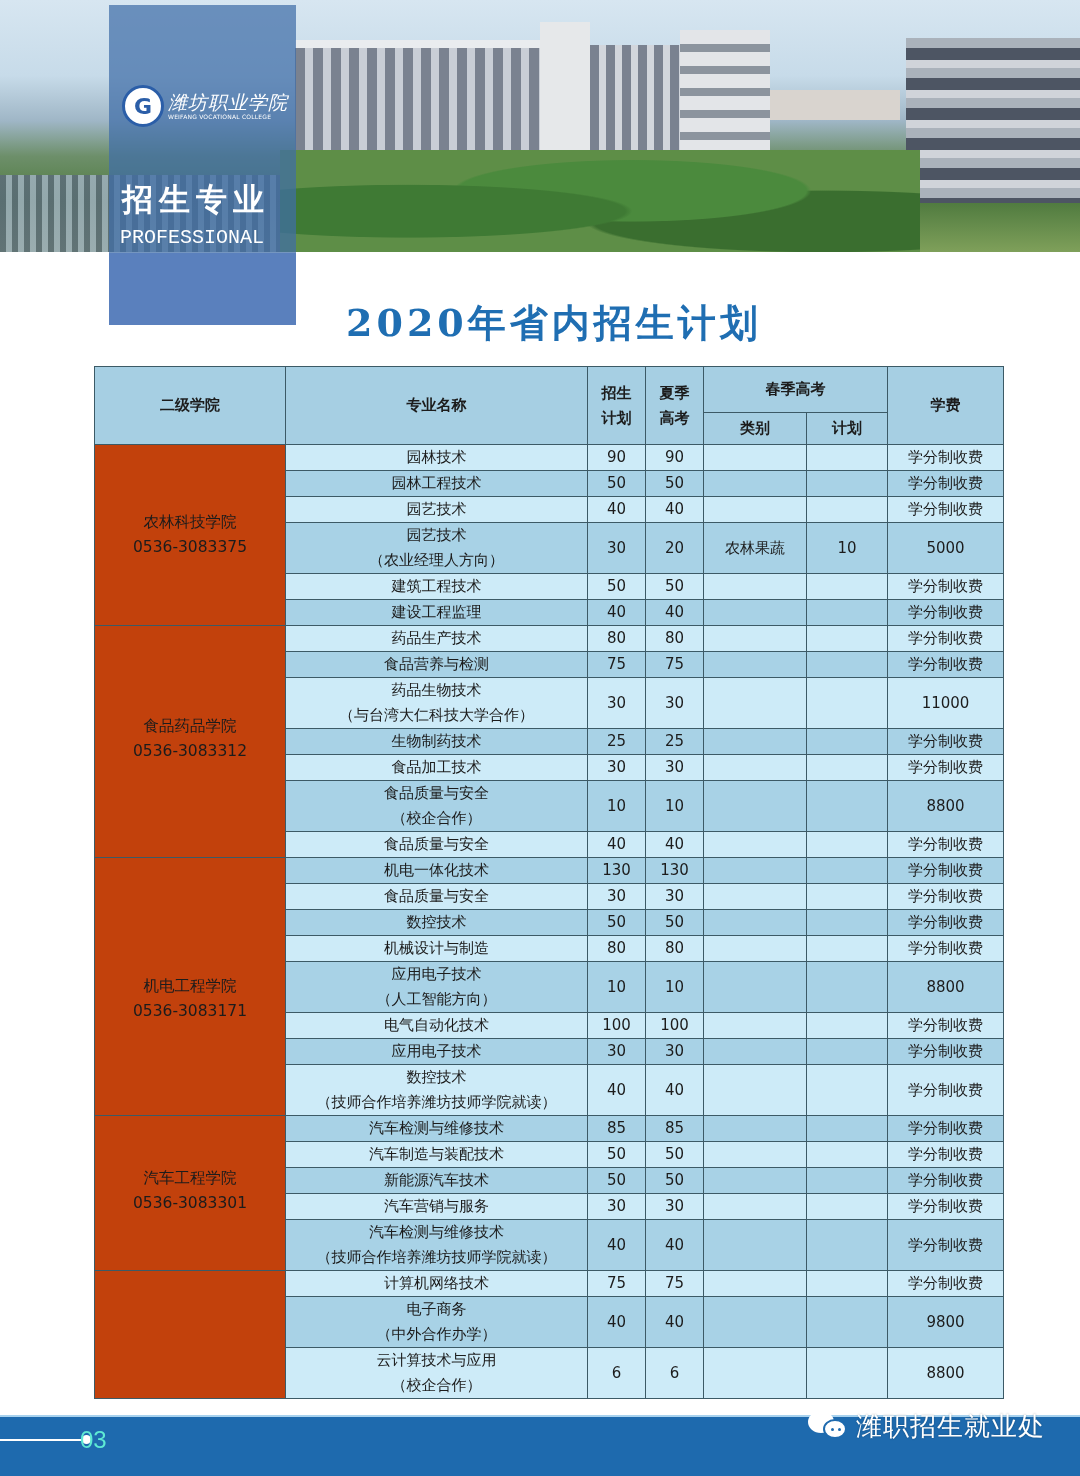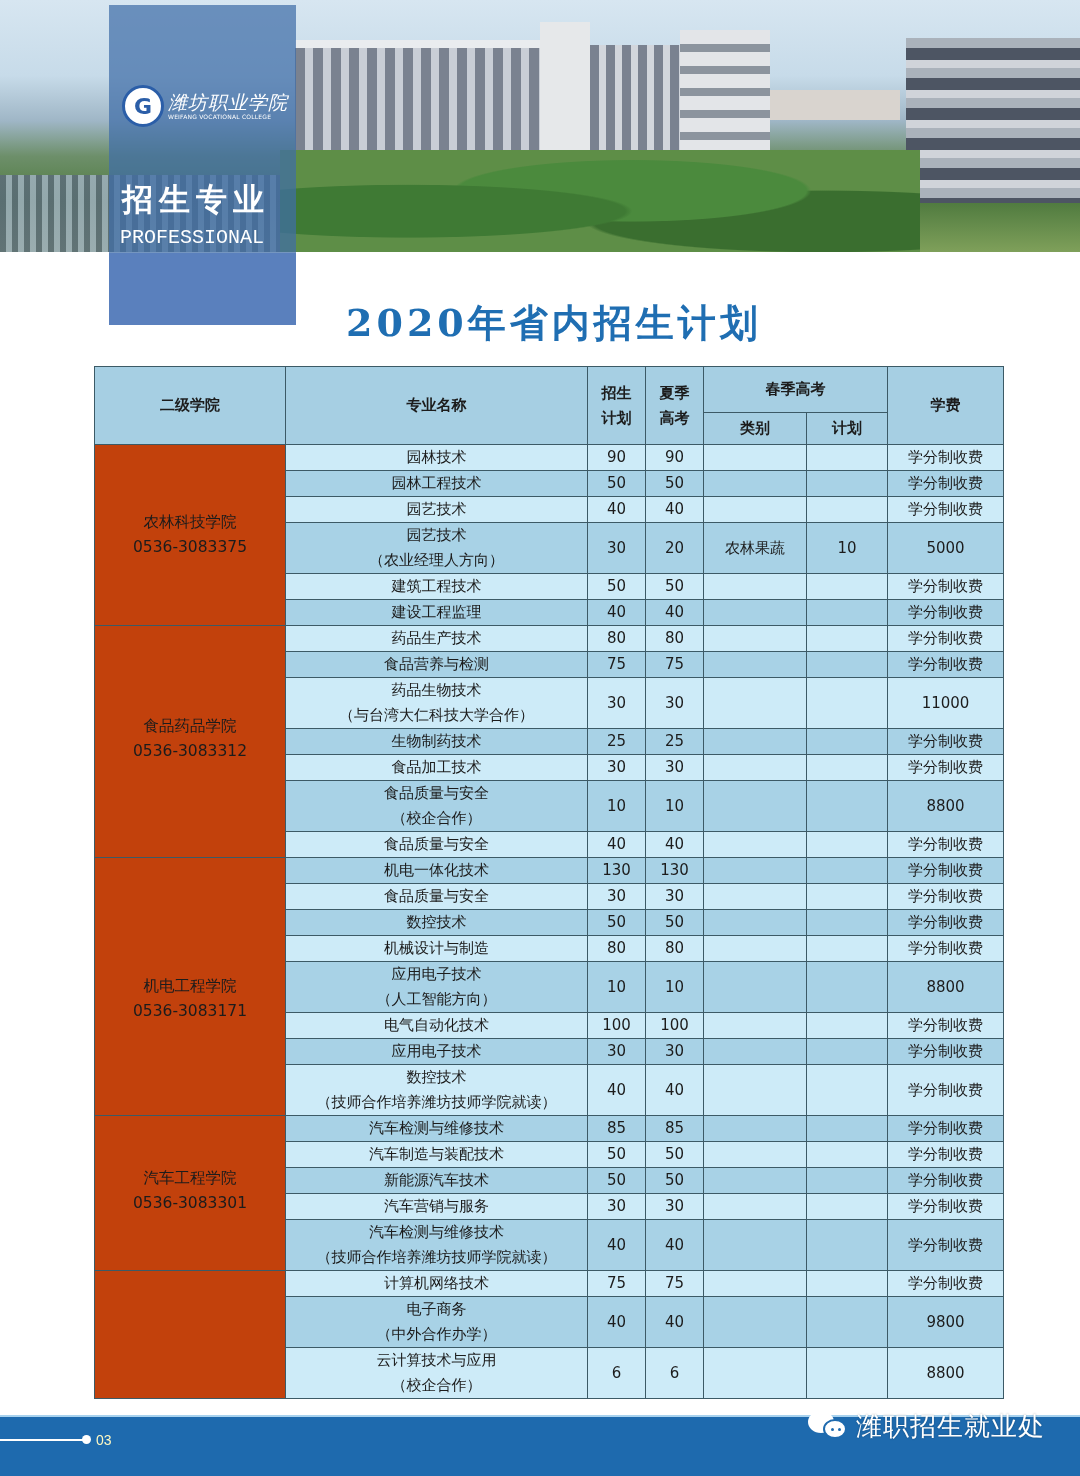--- a/index.html
+++ b/index.html
@@ -45,21 +45,21 @@
   td.college { background: #c2410c; font-weight: bold; font-size: 15.5px; line-height: 24px; border-color: #6b5a4a; margin-top: 44px; }
   tr.light td.c { background: #cdebf8; }
   tr.dark td.c { background: #a8d2e6; }
   tr.single td.c { height: 25.5px; }
   tr.double td.c { height: 51px; }
   .name-line { display: block; line-height: 25px; }
 
   .footer { position: absolute; left: 0; top: 1415px; width: 1080px; height: 61px; background: #1e6aae; border-top: 2px solid #a8d2ee; }
   .footer-line { position: absolute; left: 0; top: 22px; width: 84px; height: 2px; background: #ffffff; }
   .footer-dot { position: absolute; left: 82px; top: 18px; width: 9px; height: 9px; border-radius: 50%; background: #ffffff; }
-  .page-num { position: absolute; left: 96px; top: 10px; color: #fef9c3; font-family: "Liberation Sans", sans-serif; font-size: 14px; line-height: 26px; }
+  .page-num { position: absolute; left: 80px; top: 10px; color: #5eead4; font-family: "Liberation Sans", sans-serif; font-size: 24px; line-height: 26px; }
   .wechat { position: absolute; left: 808px; top: 1409px; display: flex; align-items: center; gap: 6px; }
   .wechat-icon { position: relative; width: 42px; height: 34px; }
   .bubble1 { position: absolute; left: 0; top: 2px; width: 26px; height: 22px; border-radius: 50%; background: #ffffff; }
   .bubble2 { position: absolute; left: 15px; top: 10px; width: 24px; height: 20px; border-radius: 50%; background: #ffffff; border: 2px solid #1e6aae; }
   .bubble2::before, .bubble2::after { content: ""; position: absolute; top: 7px; width: 3px; height: 3px; border-radius: 50%; background: #1e6aae; }
   .bubble2::before { left: 6px; } .bubble2::after { left: 13px; }
   .wechat-name { color: #ffffff; font-size: 26px; line-height: 34px; letter-spacing: 1px; text-shadow: 0 0 2px rgba(0,0,0,.3); }
 </style>
 </head>
 <body>

